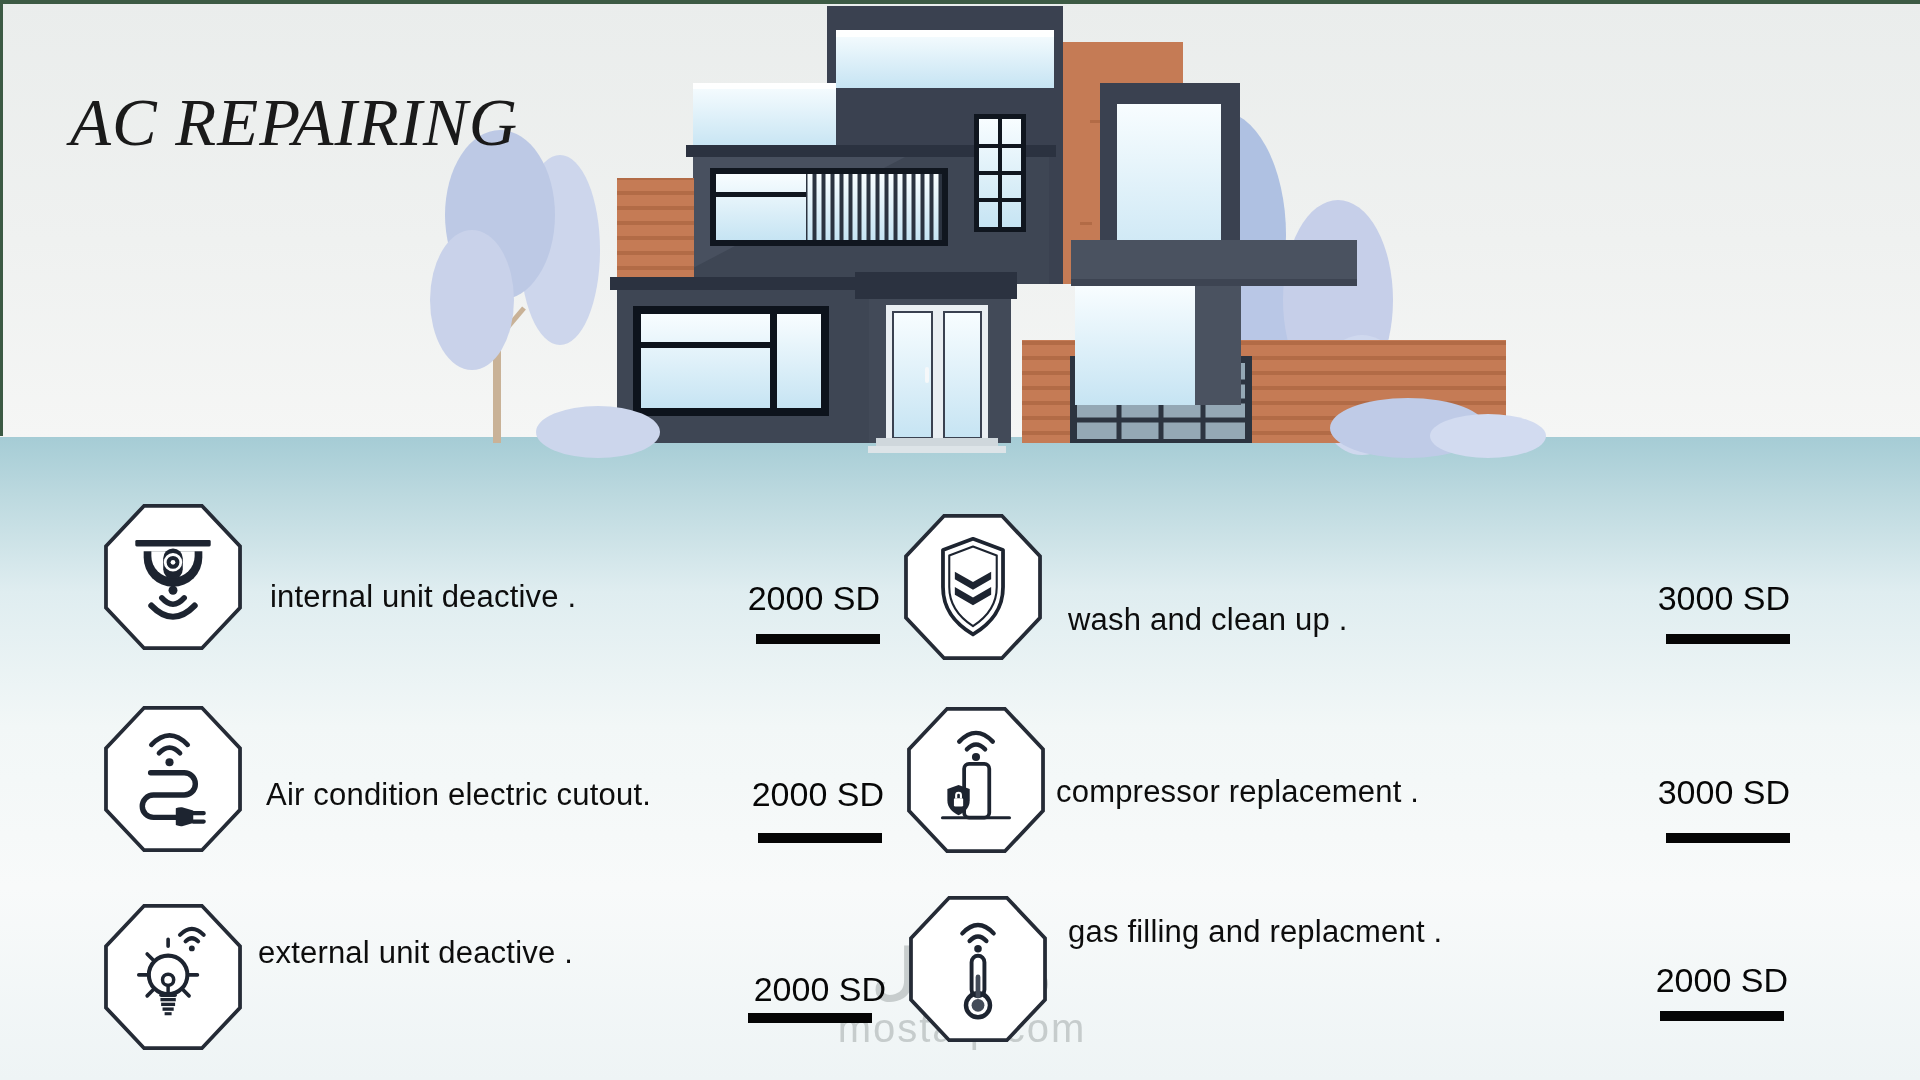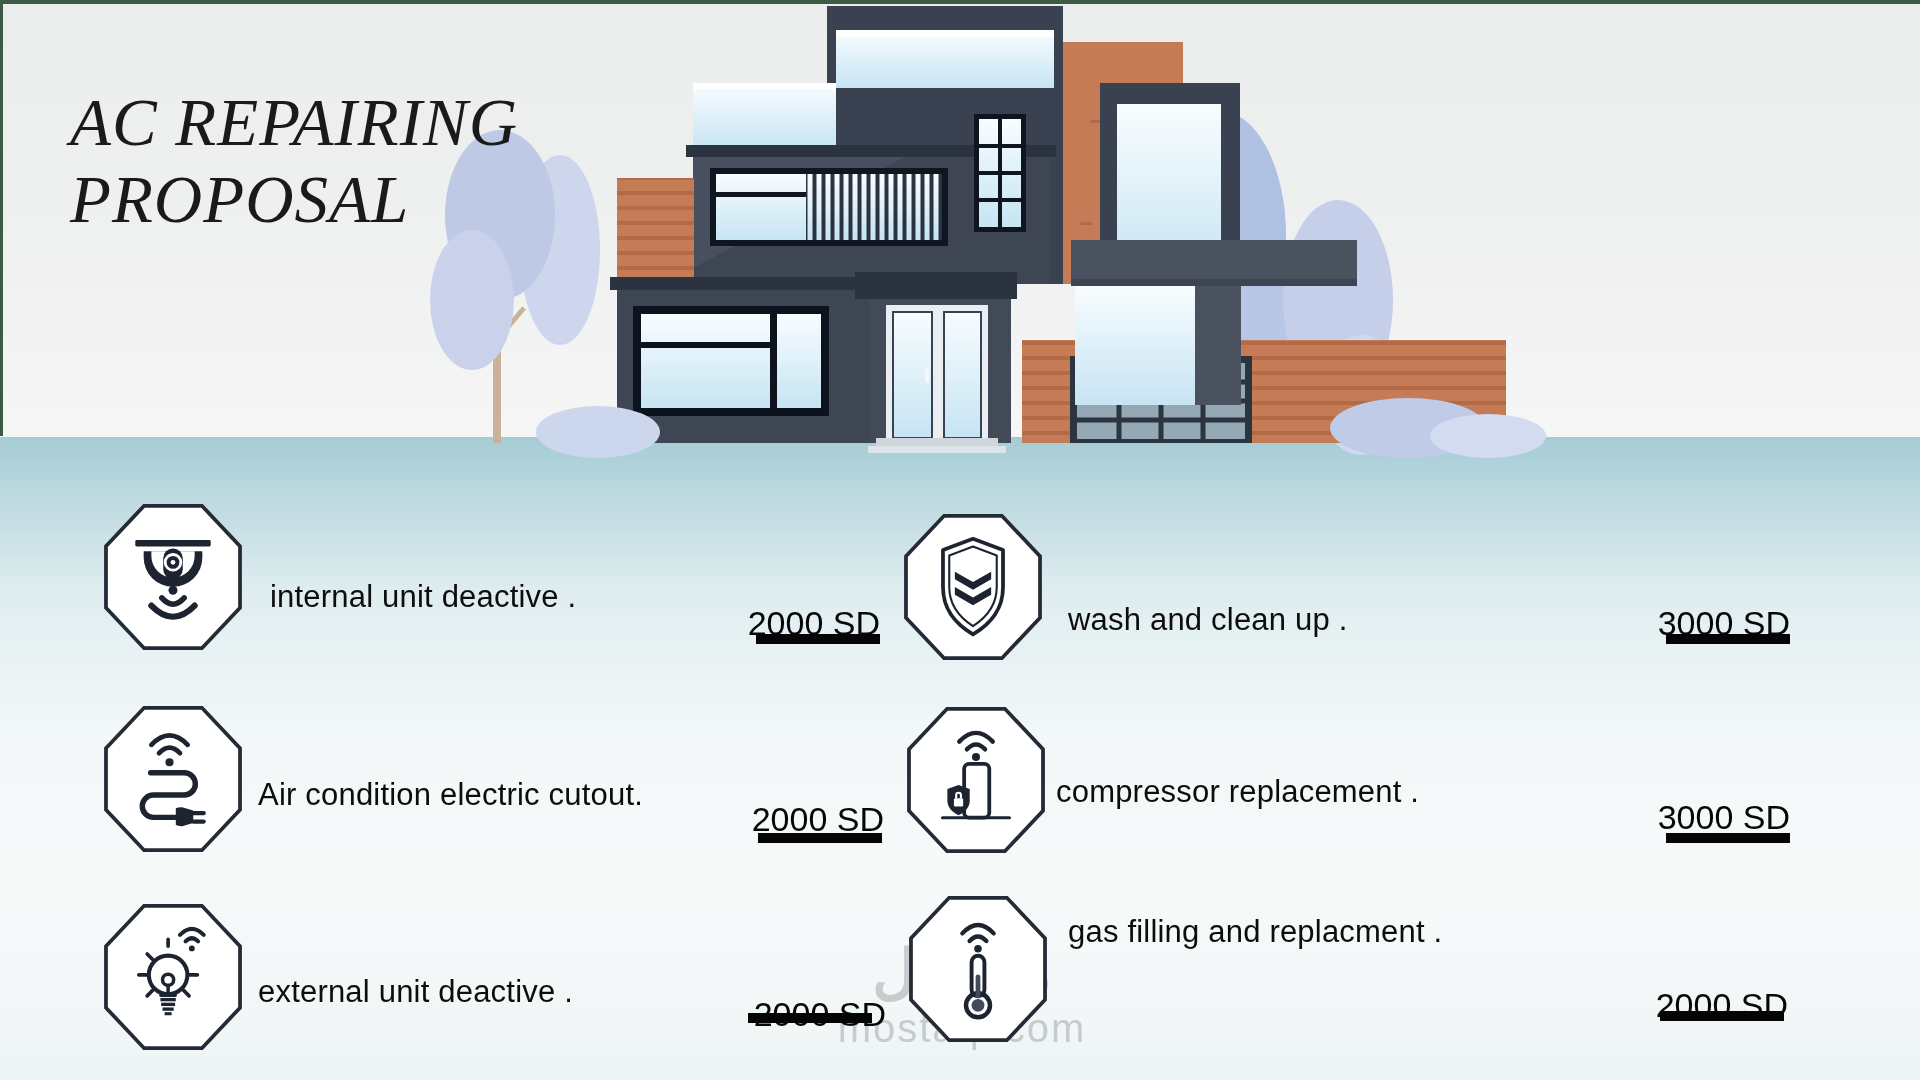--- a/index.html
+++ b/index.html
@@ -22,21 +22,21 @@
   
   .title{position:absolute;left:70px;top:84px;z-index:3;
          font-family:"Liberation Serif",serif;font-size:67px;line-height:77px;
          color:#1a1a1a;letter-spacing:1px;font-style:italic;}
   
   .oct{position:absolute;width:140px;height:148px;z-index:3;}
   .octo{fill:#fff;stroke:#252b36;stroke-width:2.7;}
   .s{fill:none;stroke:#1d2430;stroke-linecap:round;stroke-linejoin:round;}
   .f{fill:#1d2430;}
   .label{position:absolute;z-index:3;font-size:31px;line-height:40px;color:#0d0d0d;letter-spacing:.2px;}
-  .price{position:absolute;z-index:3;width:200px;text-align:right;font-size:34px;line-height:40px;color:#070707;margin-top:25px;}
+  .price{position:absolute;z-index:3;width:200px;text-align:right;font-size:34px;line-height:40px;color:#070707;}
   .bar{position:absolute;z-index:3;width:124px;height:10px;background:#050505;}
 </style>
 </head>
 <body>
 
 <div class="stage">
 
   <div class="bg-top"></div>
   <div class="bg-band"></div>
   <div class="edge-top"></div>
@@ -130,21 +130,20 @@
     </g>
   </svg>
 
   <div class="watermark">
     <div class="wm-logo">مستقل</div>
     <div class="wm-site">mostaql.com</div>
   </div>
 
   <div class="title">
     <div>AC REPAIRING</div>
-    <div>PROPOSAL</div>
   </div>
 
   <svg class="oct" style="left:103px;top:503px" viewBox="0 0 100 106">
     <polygon class="octo" points="29.3,2 70.7,2 98,31 98,75 70.7,104 29.3,104 2,75 2,31"></polygon>
     <rect class="f" x="23" y="26.5" width="54" height="4.6" rx="1"></rect>
     <path class="f" d="M29 34.5 h42 v4.5 a21 21 0 0 1 -42 0 z"></path>
     <path d="M34.5 34.5 h31 v3.5 a15.5 15.5 0 0 1 -31 0 z" fill="#fff"></path>
     <rect class="f" x="43" y="32.5" width="14" height="22" rx="7"></rect>
     <circle cx="50" cy="42.5" r="5.6" fill="none" stroke="#fff" stroke-width="2"></circle>
     <circle cx="50" cy="42.5" r="1.7" fill="#fff"></circle>
@@ -158,40 +157,40 @@
 
   <svg class="oct" style="left:103px;top:705px" viewBox="0 0 100 106">
     <polygon class="octo" points="29.3,2 70.7,2 98,31 98,75 70.7,104 29.3,104 2,75 2,31"></polygon>
     <circle class="f" cx="47.5" cy="41" r="2.9"></circle>
     <path class="s" stroke-width="3.4" d="M40 34.5 q7.5 -8 15 0"></path>
     <path class="s" stroke-width="3.4" d="M34.5 28.5 q13 -13.5 26 0"></path>
     <path class="s" stroke-width="3.9" d="M34 48.5 h24 a8 8 0 0 1 0 16 h-22 a8 8 0 0 0 0 16 h16"></path>
     <path class="f" d="M52 74 q2 -1 4.5 -0.8 l8 2.3 v9 l-8 2.3 q-2.5 0.2 -4.5 -0.8 z"></path>
     <path class="s" stroke-width="3" d="M64.5 77.5 h7.5 M64.5 83.5 h7.5"></path>
   </svg>
-  <span class="label" style="left:258px;top:775px">Air condition electric cutout.</span>
+  <span class="label" style="left:266px;top:775px">Air condition electric cutout.</span>
   <span class="price" style="left:684px;top:774px">2000 SD</span>
   <div class="bar" style="left:758px;top:833px"></div>
 
   <svg class="oct" style="left:103px;top:903px" viewBox="0 0 100 106">
     <polygon class="octo" points="29.3,2 70.7,2 98,31 98,75 70.7,104 29.3,104 2,75 2,31"></polygon>
     <circle class="f" cx="63.5" cy="32.5" r="2.1"></circle>
     <path class="s" stroke-width="2.9" d="M59 27.5 q4.5 -4.5 9 0"></path>
     <path class="s" stroke-width="2.9" d="M55 22.8 q8.5 -8.5 17 0"></path>
     <circle class="s" stroke-width="2.9" cx="46.5" cy="51.5" r="13.8"></circle>
     <circle class="s" stroke-width="2.5" cx="46.5" cy="55" r="4"></circle>
     <path class="s" stroke-width="2.5" d="M46.5 59 V66"></path>
     <path class="s" stroke-width="2.6" d="M41.5 66 h10"></path>
     <rect class="f" x="41" y="68" width="11" height="2.4"></rect>
     <rect class="f" x="41.5" y="71.4" width="10" height="2.4"></rect>
     <rect class="f" x="42.5" y="74.8" width="8" height="2.4"></rect>
     <rect class="f" x="44" y="78.2" width="5" height="2.2"></rect>
     <path class="s" stroke-width="2.6" d="M25.5 51.5 h6 M61.5 51.5 h6 M31.5 36.5 l4.5 4.5 M31.5 66.5 l4.5 -4.5 M57 62 l4.5 4.5 M46.5 31 v-5"></path>
   </svg>
-  <span class="label" style="left:258px;top:972px">external unit deactive .</span>
+  <span class="label" style="left:258px;top:933px">external unit deactive .</span>
   <span class="price" style="left:686px;top:969px">2000 SD</span>
   <div class="bar" style="left:748px;top:1013px"></div>
 
   <svg class="oct" style="left:903px;top:513px" viewBox="0 0 100 106">
     <polygon class="octo" points="29.3,2 70.7,2 98,31 98,75 70.7,104 29.3,104 2,75 2,31"></polygon>
     <path class="s" stroke-width="2.7" d="M50 18.5 L71.5 26.5 V53 C71.5 69.5 62.5 79.5 50 87 C37.5 79.5 28.5 69.5 28.5 53 V26.5 Z"></path>
     <path class="s" stroke-width="1.5" d="M50 24 L67 30.5 V53 C67 66.5 59.8 74.7 50 81 C40.2 74.7 33 66.5 33 53 V30.5 Z"></path>
     <path class="f" d="M37 42 L50 49.5 L63 42 L63 47.5 L50 55 L37 47.5 Z"></path>
     <path class="f" d="M37 53 L50 60.5 L63 53 L63 58.5 L50 66 L37 58.5 Z"></path>
   </svg>

